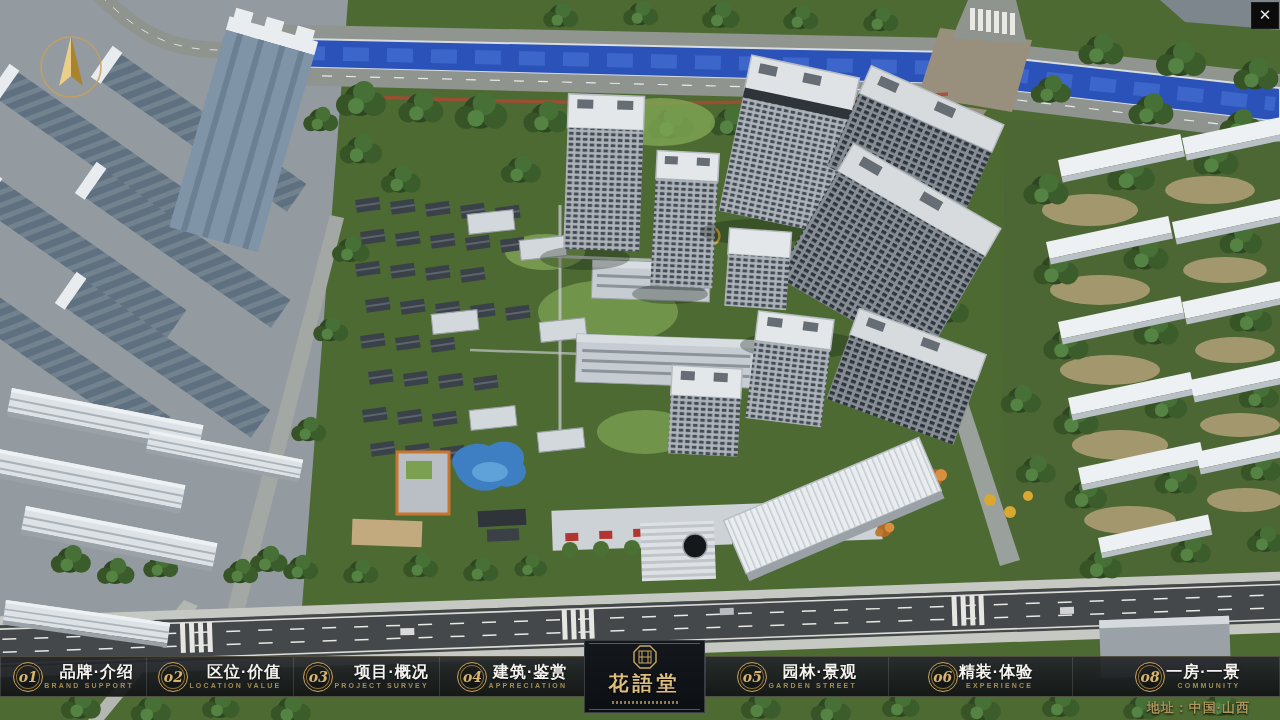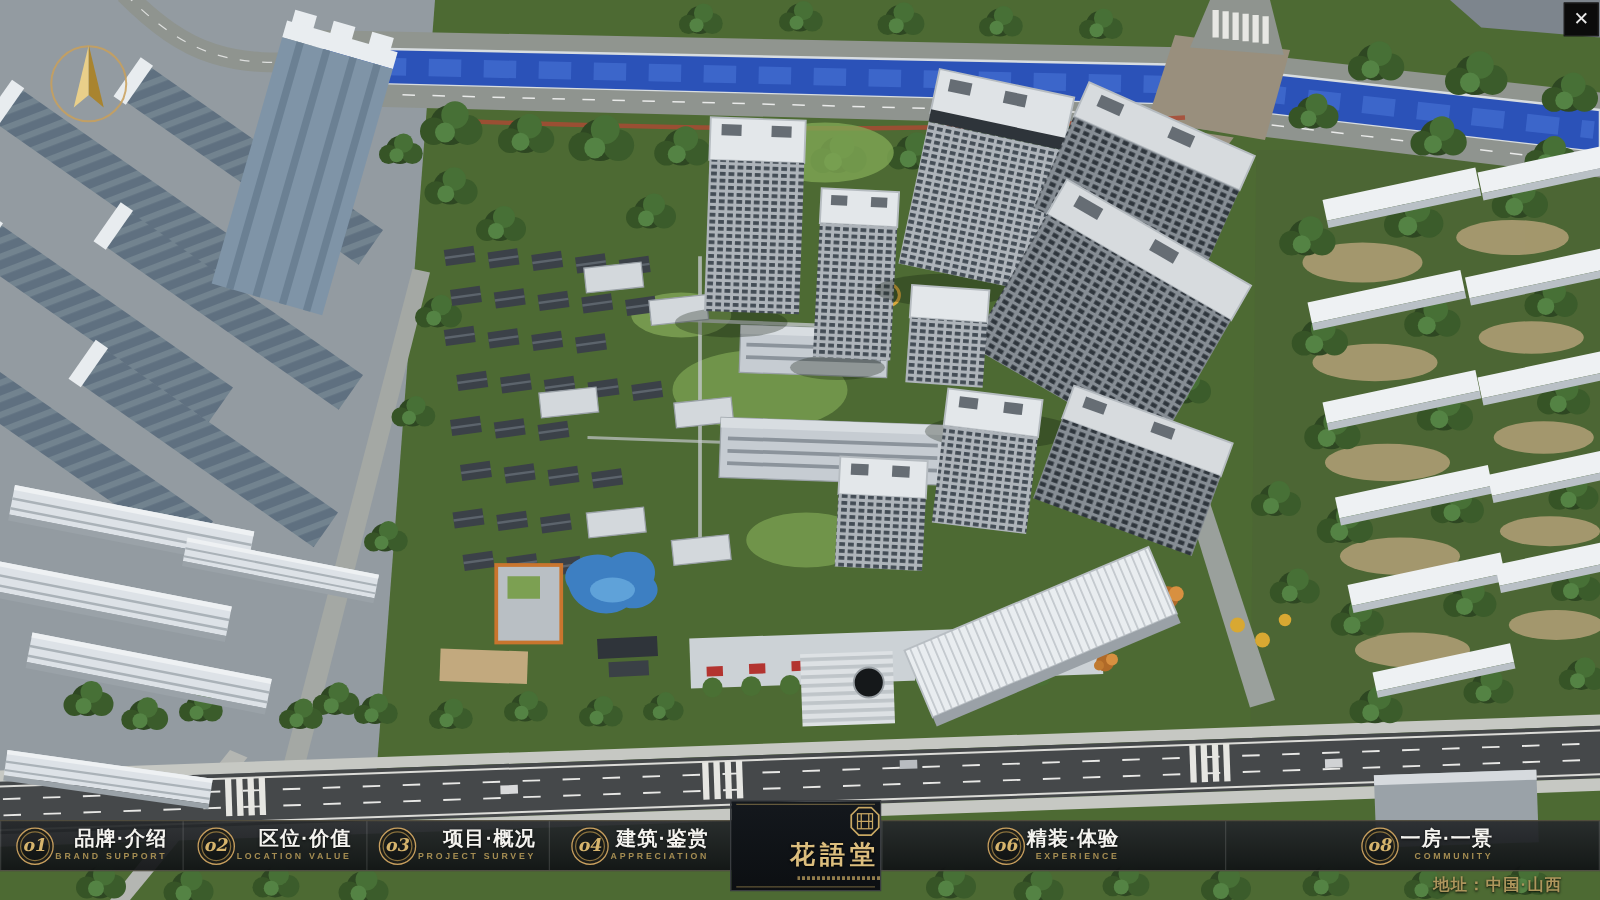--- a/index.html
+++ b/index.html
@@ -31,21 +31,21 @@
   .badge i{font-family:"DejaVu Serif",serif;font-style:italic;font-weight:bold;font-size:14px;color:#d6b46c;}
   .mi-text{display:block;text-align:right;}
   .zh{display:block;font-weight:bold;font-size:16px;color:#f4f3ef;letter-spacing:1px;line-height:1.05;
       text-shadow:0 1px 2px rgba(0,0,0,.8);white-space:nowrap;}
   .en{display:block;font-weight:bold;font-size:7px;color:#a58d52;letter-spacing:2.2px;margin-top:2px;
       white-space:nowrap;}
 
   
   .logo-panel{position:absolute;left:584px;top:640px;width:121px;height:73px;z-index:5;
               background:linear-gradient(180deg,#14181d,#0c0f12);border:1px solid #3a3d41;
-              box-sizing:border-box;display:flex;flex-direction:column;align-items:flex-end;
+              box-sizing:border-box;display:flex;flex-direction:column;align-items:center;
               padding-top:4px;cursor:pointer;}
   .logo-panel::before,.logo-panel::after{content:"";position:absolute;left:4px;right:4px;height:1px;
               background:rgba(200,170,100,.45);}
   .logo-panel::before{top:2px;} .logo-panel::after{bottom:2px;}
   .logo-title{font-family:"DejaVu Serif",serif;font-weight:bold;font-size:20px;color:#dcbe7e;
               letter-spacing:4px;margin-top:1px;text-shadow:0 1px 2px #000;}
   .logo-subline{width:66px;height:3px;margin-top:4px;
               background:repeating-linear-gradient(90deg,rgba(190,160,95,.75) 0 2px,transparent 2px 4px);}
 
   .address{position:absolute;right:30px;top:699px;z-index:3;color:#ad965c;font-size:13px;
@@ -521,20 +521,29 @@
         <span class="mi-text">
             <span class="zh">建筑·鉴赏</span>
             <span class="en">APPRECIATION</span>
           </span>
       </div>
     </div>
     <div class="mspacer"></div>
     <div class="mgroup right">
       <div class="mi">
         <span class="badge">
+            <i>o5</i>
+          </span>
+        <span class="mi-text">
+            <span class="zh">园林·景观</span>
+            <span class="en">GARDEN STREET</span>
+          </span>
+      </div>
+      <div class="mi">
+        <span class="badge">
             <i>o6</i>
           </span>
         <span class="mi-text">
             <span class="zh">精装·体验</span>
             <span class="en">EXPERIENCE</span>
           </span>
       </div>
       <div class="mi">
         <span class="badge">
             <i>o8</i>

